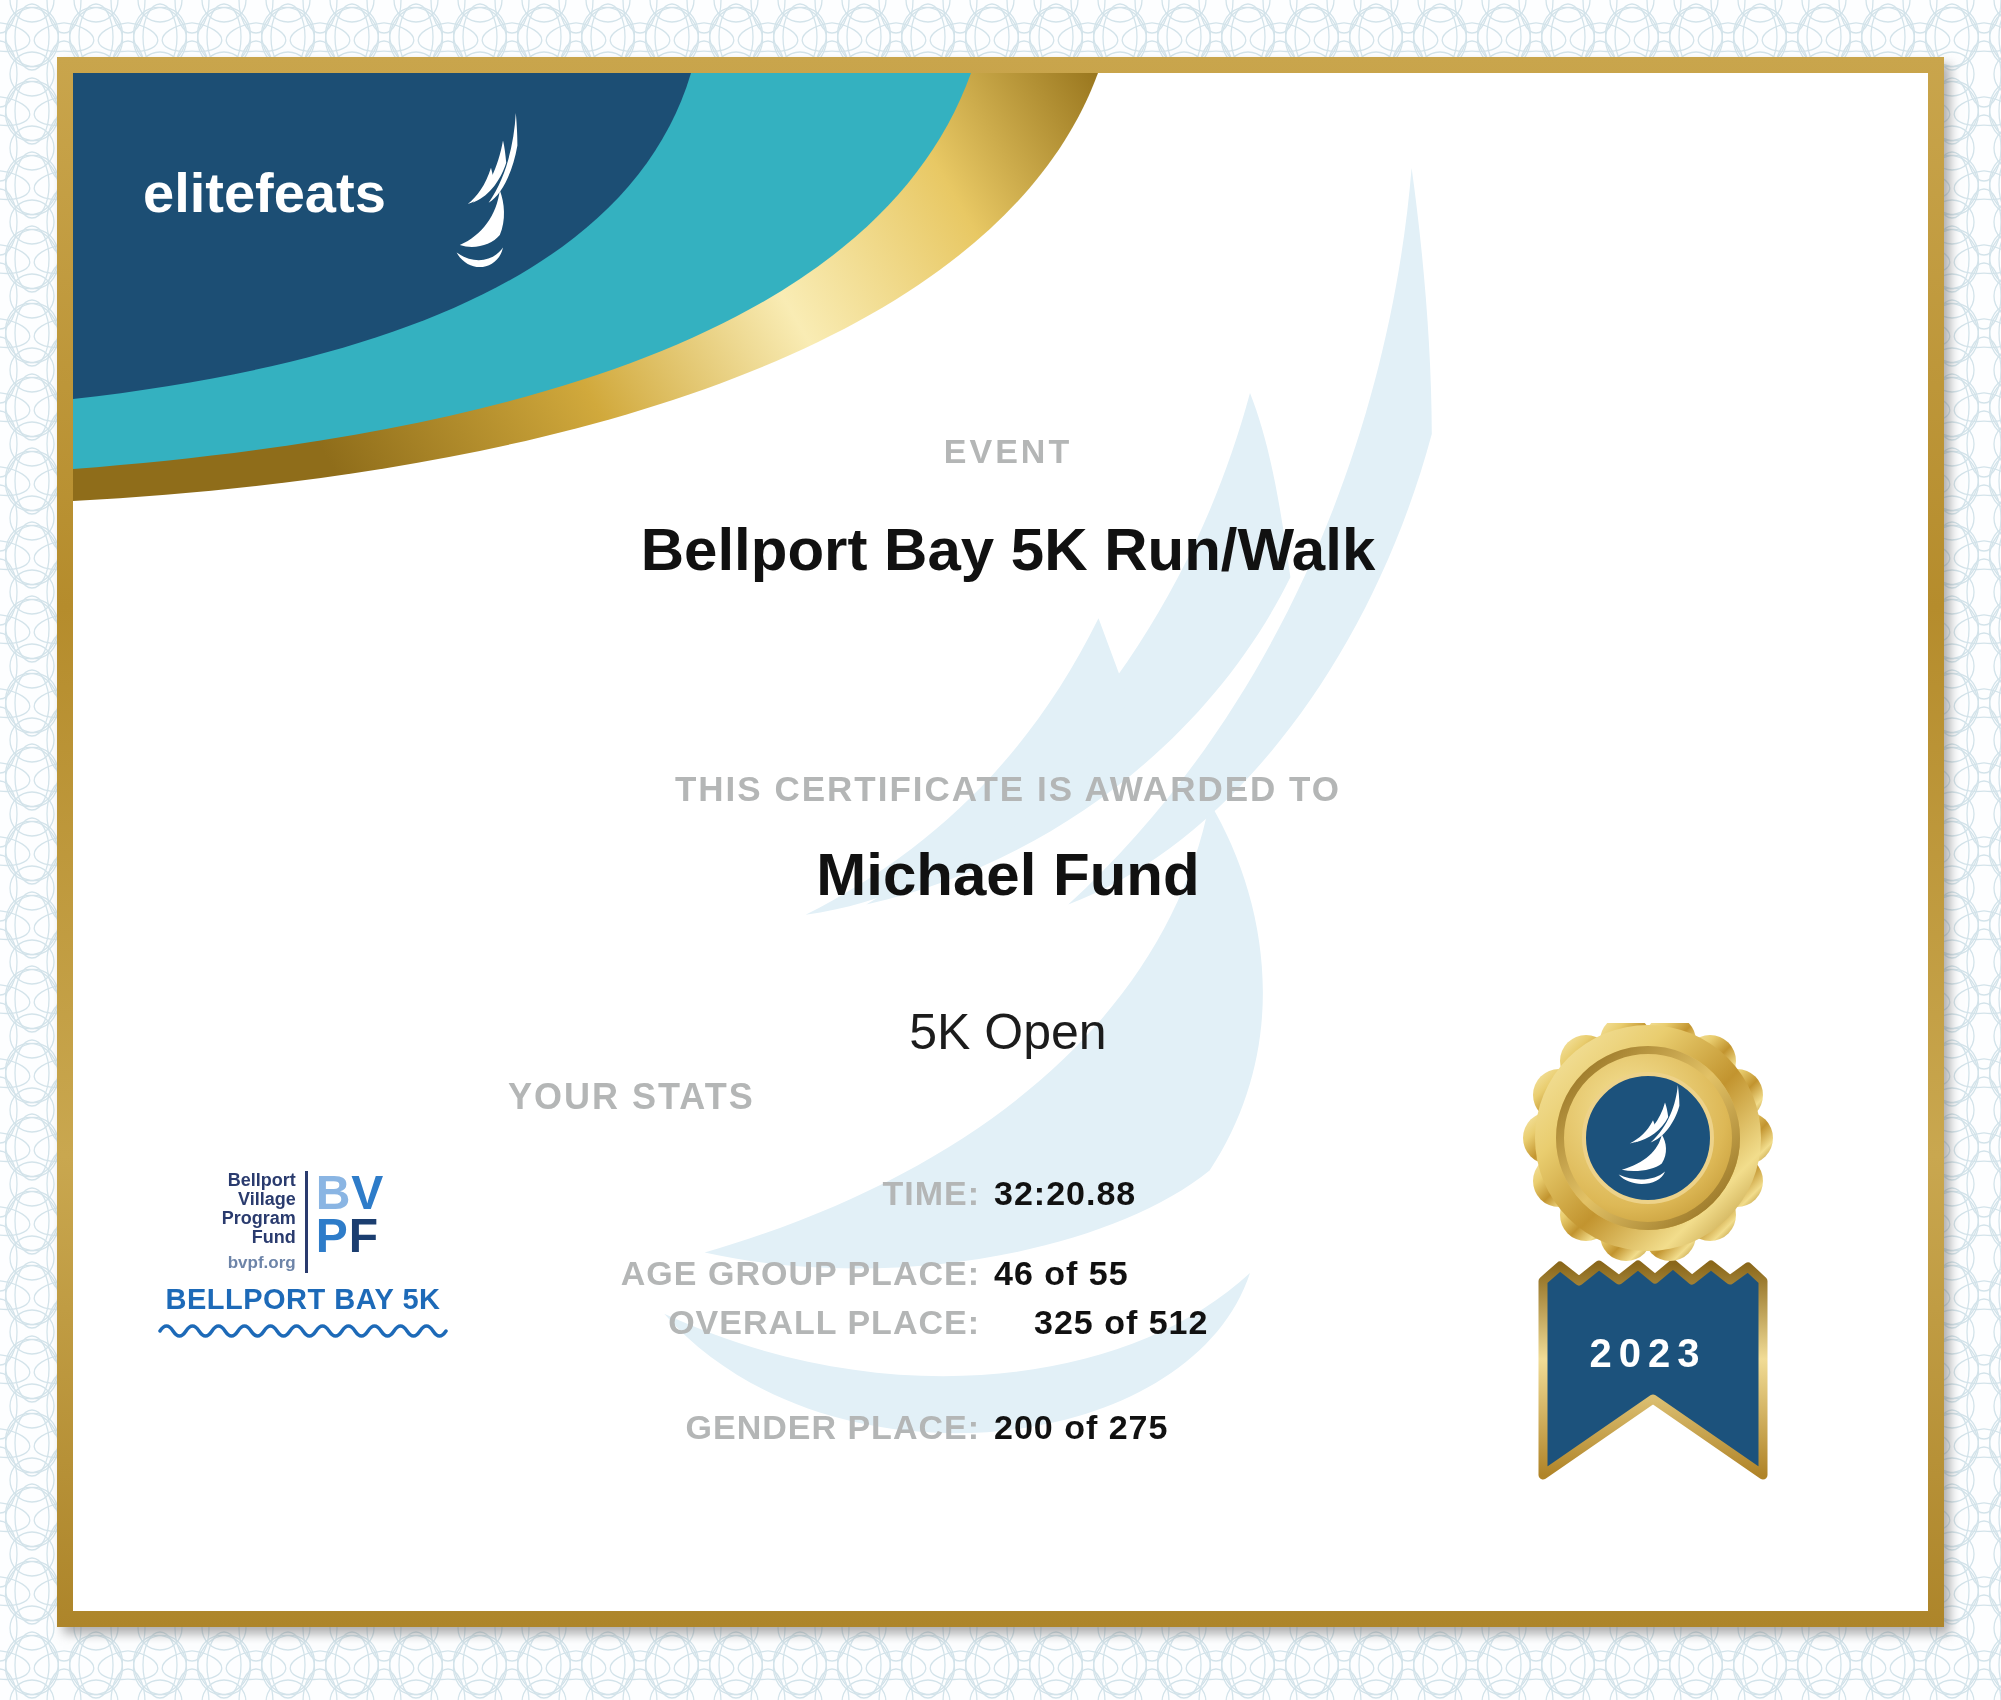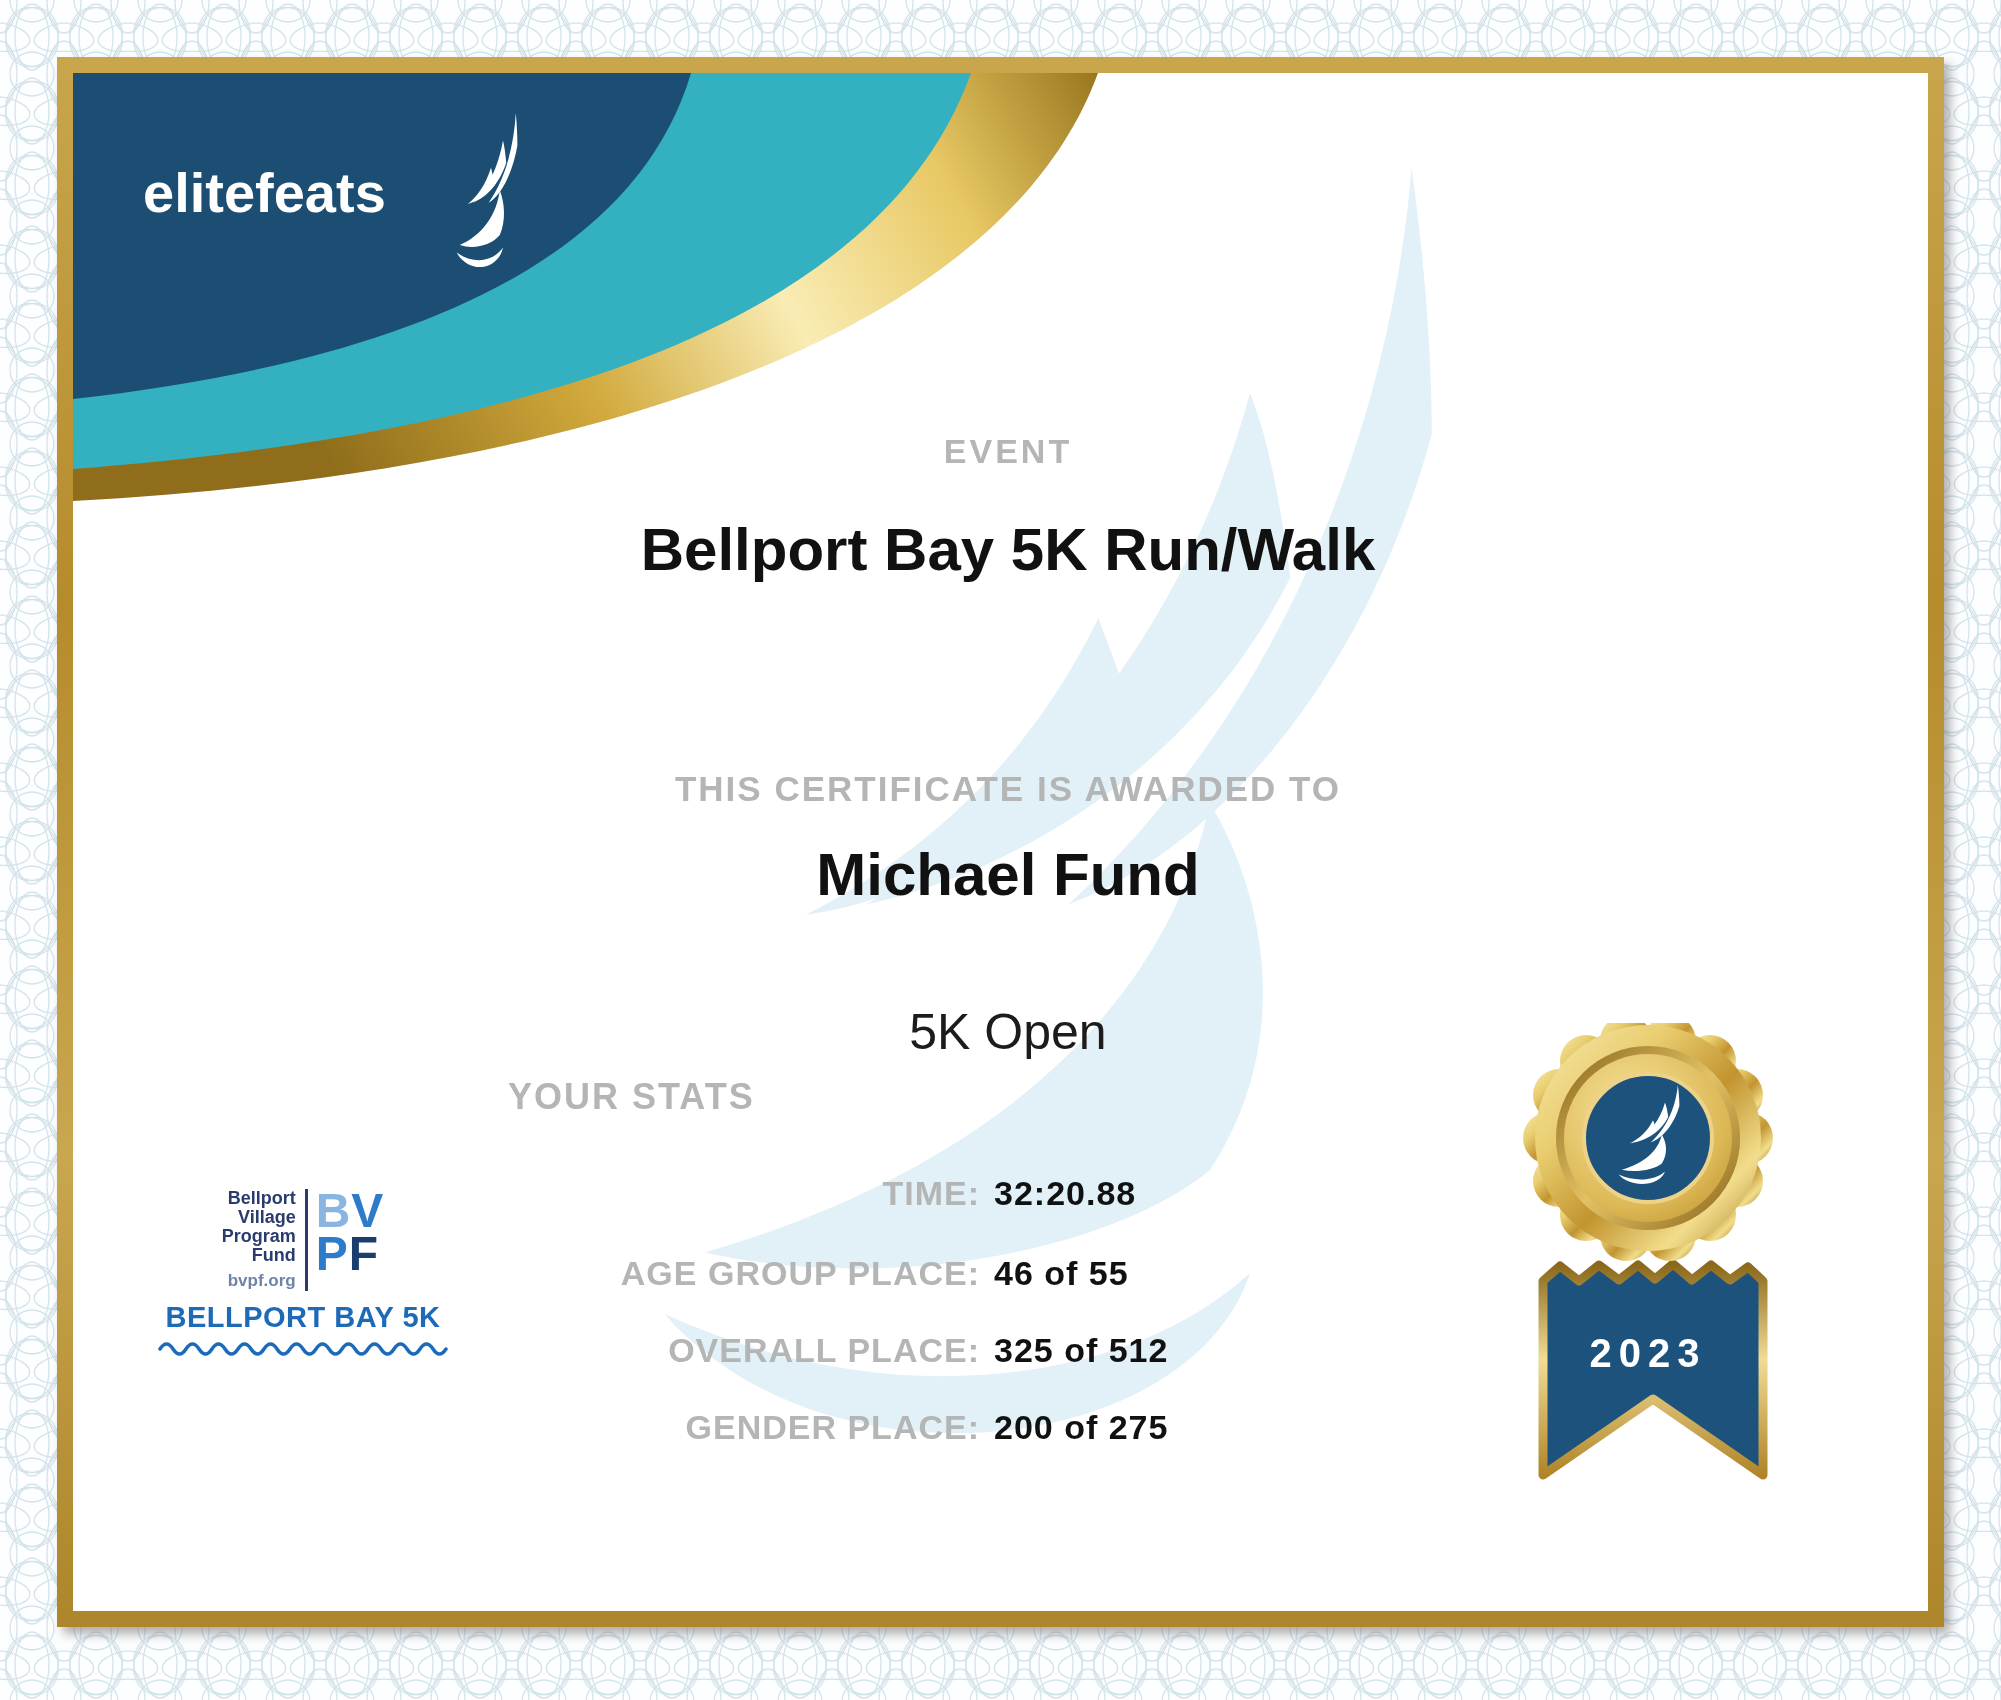--- a/index.html
+++ b/index.html
@@ -37,24 +37,24 @@
   .recipient{top:766px;font-size:60px;font-weight:bold;color:#111111;line-height:72px;}
   .division{top:930px;font-size:50px;font-weight:normal;color:#1c1c1c;line-height:58px;}
   .your-stats{position:absolute;left:435px;width:720px;text-align:left;top:1003px;
     font-size:36px;letter-spacing:2px;line-height:42px;}
   
   .stat-row{position:absolute;left:435px;width:1000px;display:flex;align-items:baseline;}
   .stat-row .s-label{flex:0 0 472px;text-align:right;color:#b4b6b6;font-weight:bold;
     font-size:34px;letter-spacing:1px;}
   .stat-row .s-value{flex:1;text-align:left;margin-left:14px;color:#111111;font-weight:bold;
     font-size:34px;letter-spacing:1px;}
-  .r0{top:1101px;}.r1{top:1181px;}.r2{top:1258px;}.r3{top:1335px;}
+  .r0{top:1101px;}.r1{top:1181px;}.r2{top:1230px;gap:40px;}.r3{top:1335px;}
   
   .bvpf{position:absolute;left:60px;top:1098px;width:340px;text-align:center;}
-  .bvpf-top{display:flex;justify-content:center;align-items:stretch;margin-top:18px;}
+  .bvpf-top{display:flex;justify-content:center;align-items:stretch;}
   .bvpf-words{text-align:right;padding-right:9px;}
   .bvpf-words .w{font-size:18px;font-weight:bold;color:#2a3b6e;line-height:19px;}
   .bvpf-url{font-size:17px;color:#6d84a8;margin-top:6px;font-weight:bold;}
   .bvpf-bar{width:3px;background:#2a3b6e;}
   .bvpf-initials{text-align:left;padding-left:8px;font-weight:bold;font-size:48px;line-height:43px;letter-spacing:1px;}
   .ltr-b{color:#8ab5e3;}.ltr-v{color:#2e7cc9;}.ltr-p{color:#2e7cc9;}.ltr-f{color:#1b3e70;}
   .bvpf-name{margin-top:10px;font-size:29px;font-weight:bold;color:#1d6ab8;letter-spacing:0.5px;}
   .bvpf-wave{margin-top:4px;}
   
   .medal-svg{position:absolute;left:1430px;top:950px;}

